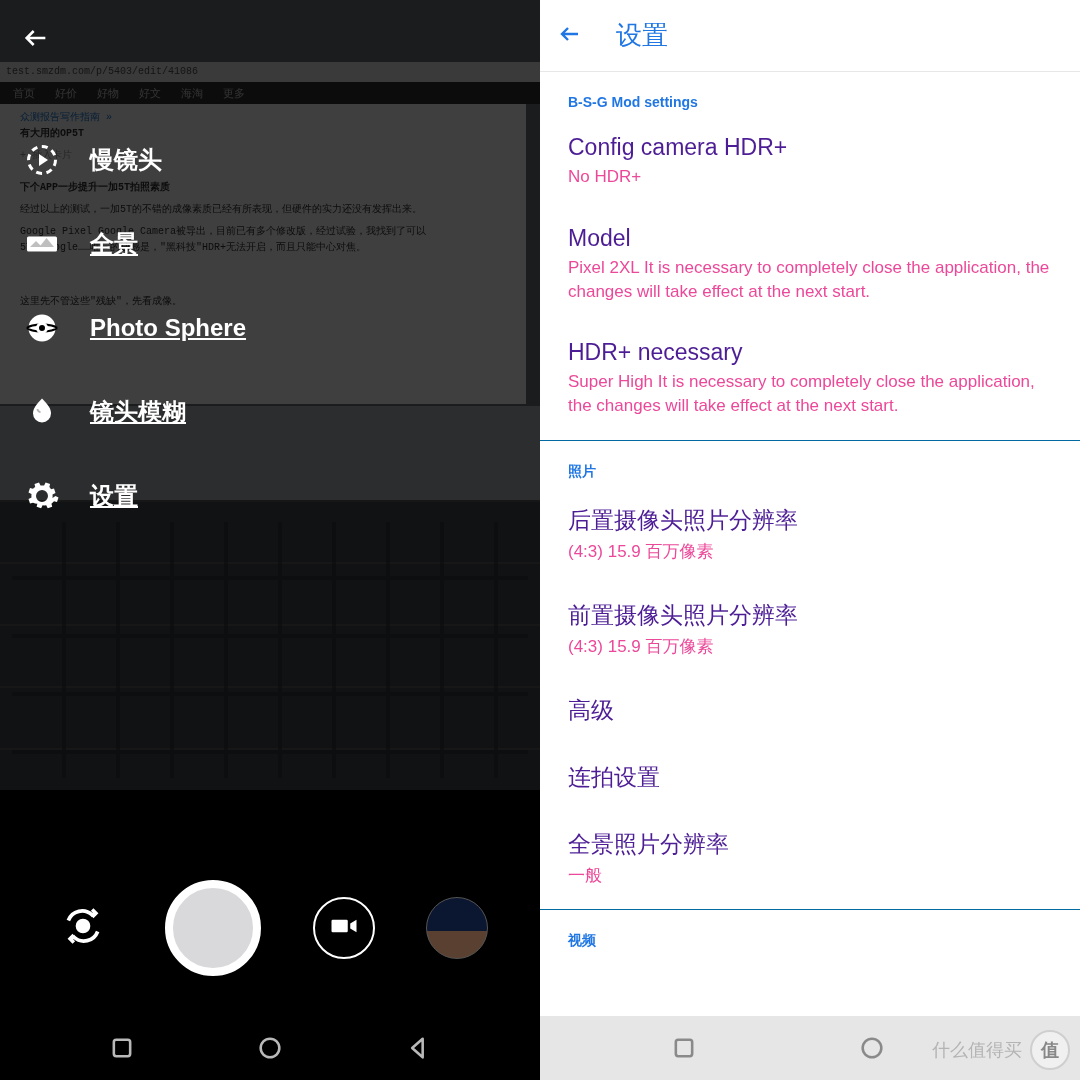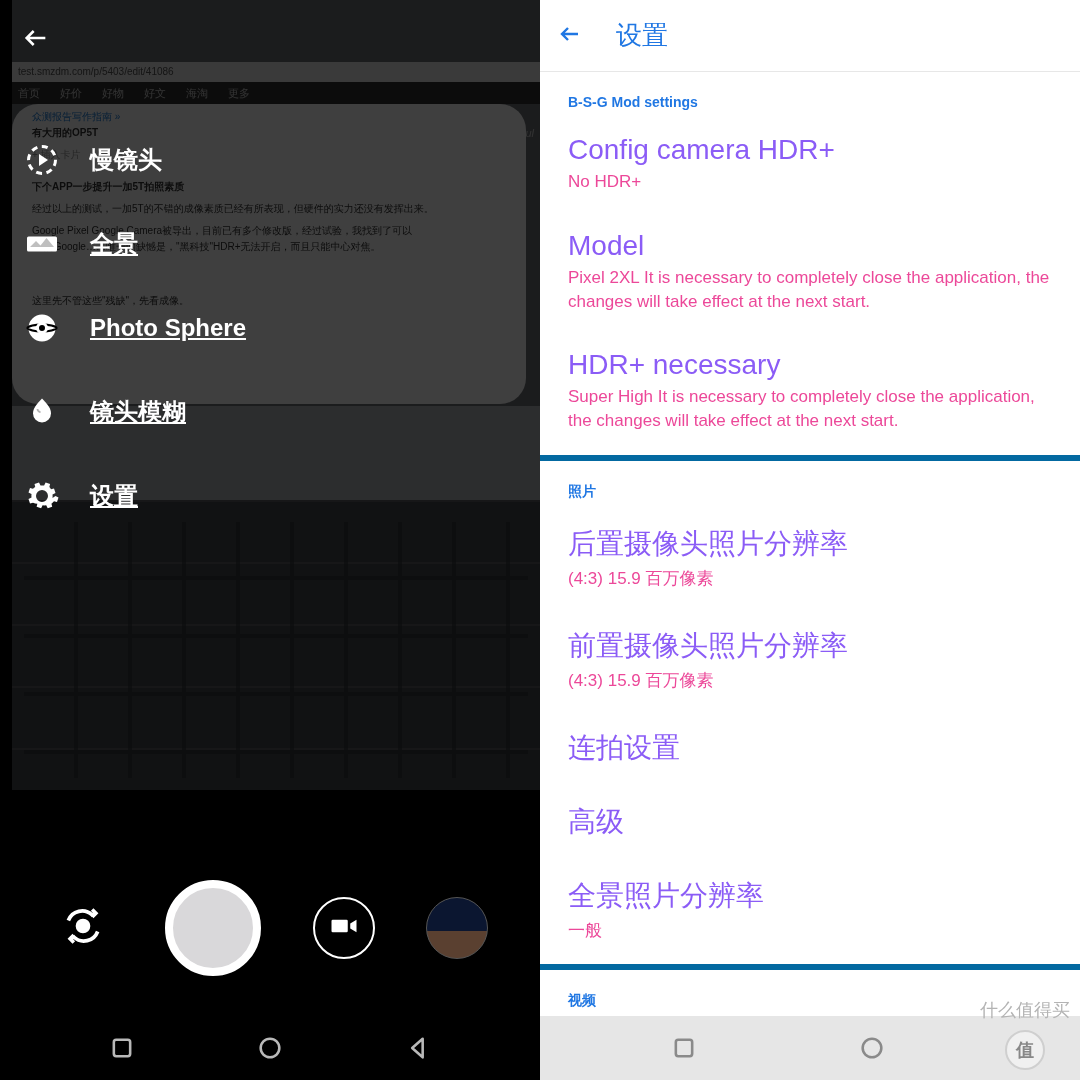--- a/index.html
+++ b/index.html
@@ -10,37 +10,38 @@
     font-family: -apple-system, "Helvetica Neue", Arial, "PingFang SC", sans-serif;
     background: #000;
     overflow: hidden;
     position: relative;
   }
   .pane { width: 540px; height: 1080px; position: relative; overflow: hidden; }
 
   
   .left { background: #000; }
   .viewfinder {
-    position: absolute; top: 0; left: 12px; right: 0; height: 1014px;
+    position: absolute; top: 0; left: 0; right: 0; height: 1014px;
     background:
       linear-gradient(180deg,#6f7378 0 40%, #b3b6ba 40% 52%, #2a2c30 52% 100%);
     filter: brightness(.55);
+    font-family: Liberation Mono, monospace;
   }
   .vf-overlay {
     position: absolute; inset: 0; background: rgba(0,0,0,.55);
   }
   .vf-addr {
     position:absolute; top:62px; left:0; right:0; height:20px;
     background:#e8e8e8; font-size:10px; color:#555; padding:4px 6px;
   }
   .vf-tabs { position:absolute; top:82px; left:0; right:0; height:22px;
-    background:#333; display:flex; gap:20px; padding:4px 6px; font-size:11px; color:#ccc;}
+    background:#333; display:flex; gap:20px; padding:4px 13px; font-size:11px; color:#ccc;}
   .vf-tabs span.r { margin-left:auto; font-style:italic;margin-top:41px;}
   .vf-page { position:absolute; top:104px; left:0; right:14px; height:300px;
-    background:#fefefe;border-radius:26px; }
+    background:#fefefe; }
   .vf-line { position:absolute; left:20px; right:20px; font-size:10px; color:#333; }
   .vf-keyboard {
     position:absolute; left:0; right:0; top:500px; height:290px;
     background: repeating-linear-gradient(180deg,#5c5f64 0 2px,#46494e 2px 62px);
   }
   .vf-keyboard::before{
     content:""; position:absolute; inset:22px 12px 12px 12px;
     background:
       repeating-linear-gradient(180deg, transparent 0 54px, #2c2e32 54px 58px),
       repeating-linear-gradient(90deg, transparent 0 50px, #2c2e32 50px 54px);
@@ -108,39 +109,39 @@
     height:72px; background:#fff; display:flex; align-items:center;
     padding:0 18px; gap:34px; border-bottom:1px solid #e7e7e7;
   }
   .r-header svg { width:24px; height:24px; stroke:#2077e3; stroke-width:2.4; fill:none;}
   .r-title { color:#2077e3; font-size:26px; font-weight:500;}
   .r-body {
     position:absolute; top:72px; left:0; right:0; bottom:64px;
     background:#fff; overflow:hidden;
   }
   .sect {
-    border-top:6px solid #0369a1; padding-bottom:4px;
+    border-top:1px solid #0369a1; padding-bottom:4px;
   }
   .sect:first-child { border-top:none; }
   .sect-h {
     color:#2077e3; font-size:14px; font-weight:600;
     padding:22px 28px 6px 28px;
   }
   .row {
     padding:18px 28px 18px 28px;
   }
-  .row .t { font-size:28px; color:#8b5cf6; }
+  .row .t { font-size:23px; color:#4c1d95; }
   .row .s { font-size:17px; color:#ec4899; margin-top:4px; line-height:1.4;}
   .right .navbar { background:#e6e6e6; justify-content:flex-start; padding-left:130px; gap:160px;}
   .right .navbar .nkey svg { stroke:#8a8a8a; }
 
   
   .wm {
     position:absolute; right:10px; bottom:10px; display:flex; align-items:center; gap:8px;
-    color:#b4b4b4; font-size:18px;flex-direction:column;
+    color:#b4b4b4; font-size:18px;
   }
   .wm .badge{
     width:40px;height:40px;border-radius:50%;background:#f0f0f0;border:2px solid #cfcfcf;
     display:flex;align-items:center;justify-content:center;font-size:18px;color:#888;font-weight:700;
   }
 </style>
 </head>
 <body>
 
 <div class="pane left">
@@ -296,24 +297,24 @@
       <div class="sect-h">照片</div>
       <div class="row">
         <div class="t">后置摄像头照片分辨率</div>
         <div class="s">(4:3) 15.9 百万像素</div>
       </div>
       <div class="row">
         <div class="t">前置摄像头照片分辨率</div>
         <div class="s">(4:3) 15.9 百万像素</div>
       </div>
       <div class="row">
+        <div class="t">高级</div>
+      </div>
+      <div class="row">
         <div class="t">连拍设置</div>
-      </div>
-      <div class="row">
-        <div class="t">高级</div>
       </div>
       <div class="row">
         <div class="t">全景照片分辨率</div>
         <div class="s">一般</div>
       </div>
     </div>
 
     <div class="sect">
       <div class="sect-h">视频</div>
     </div>

